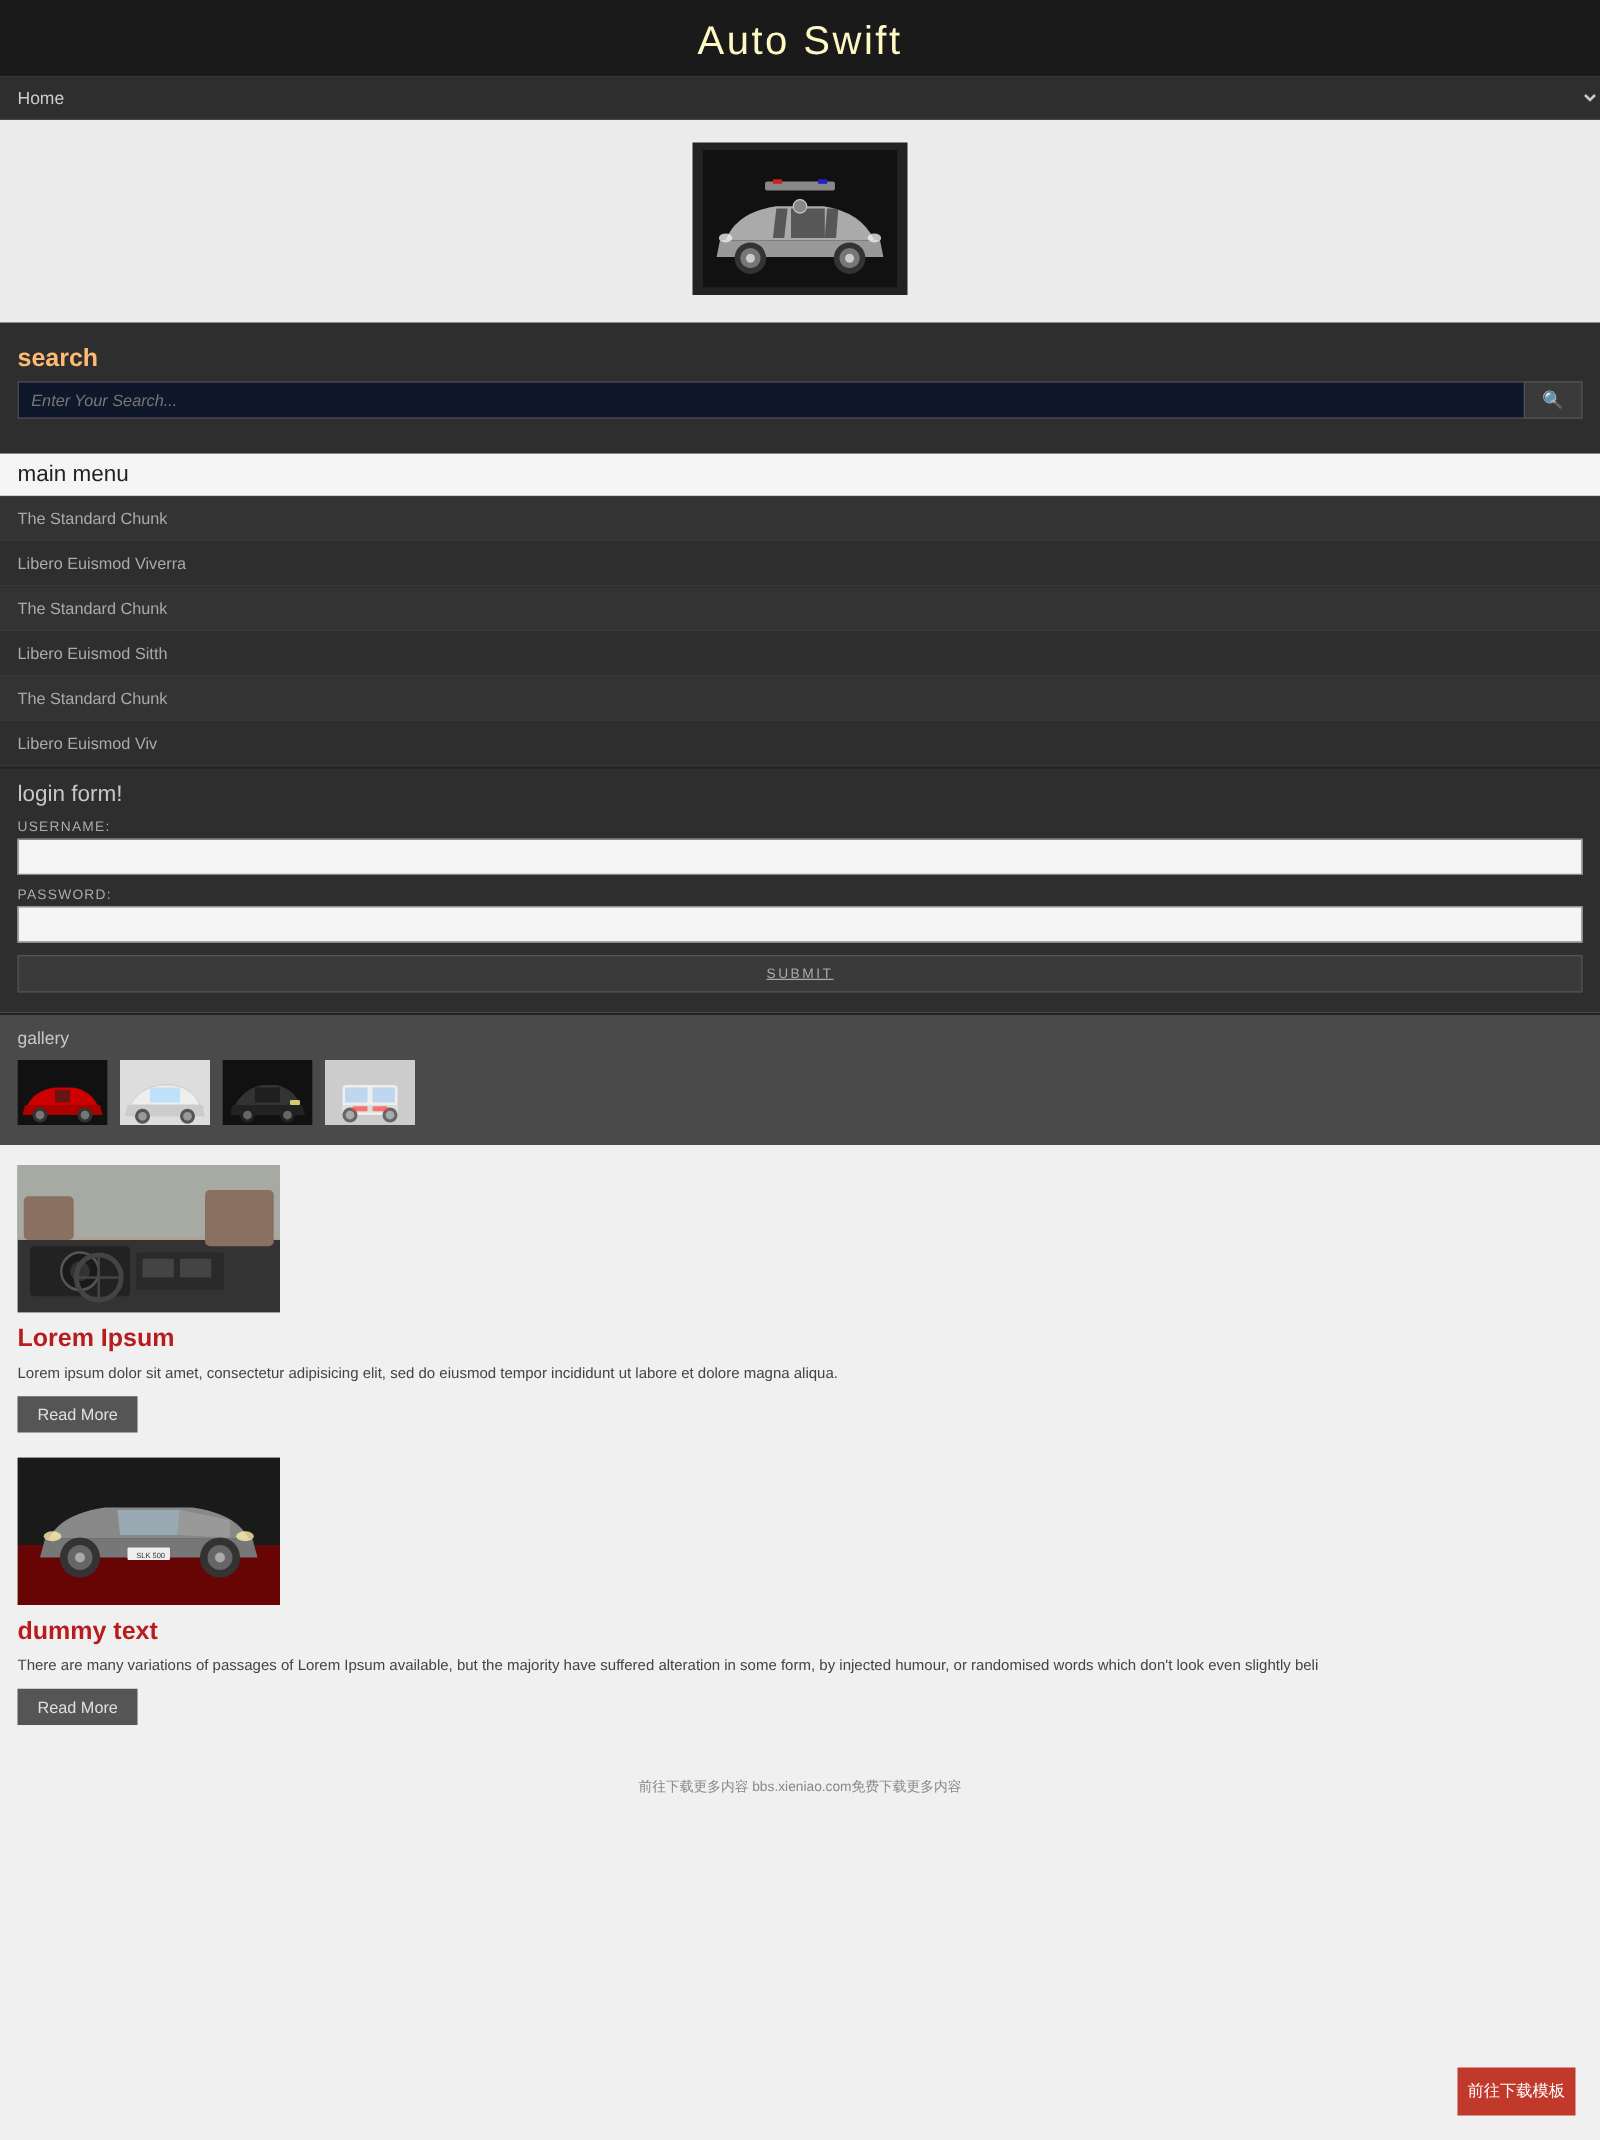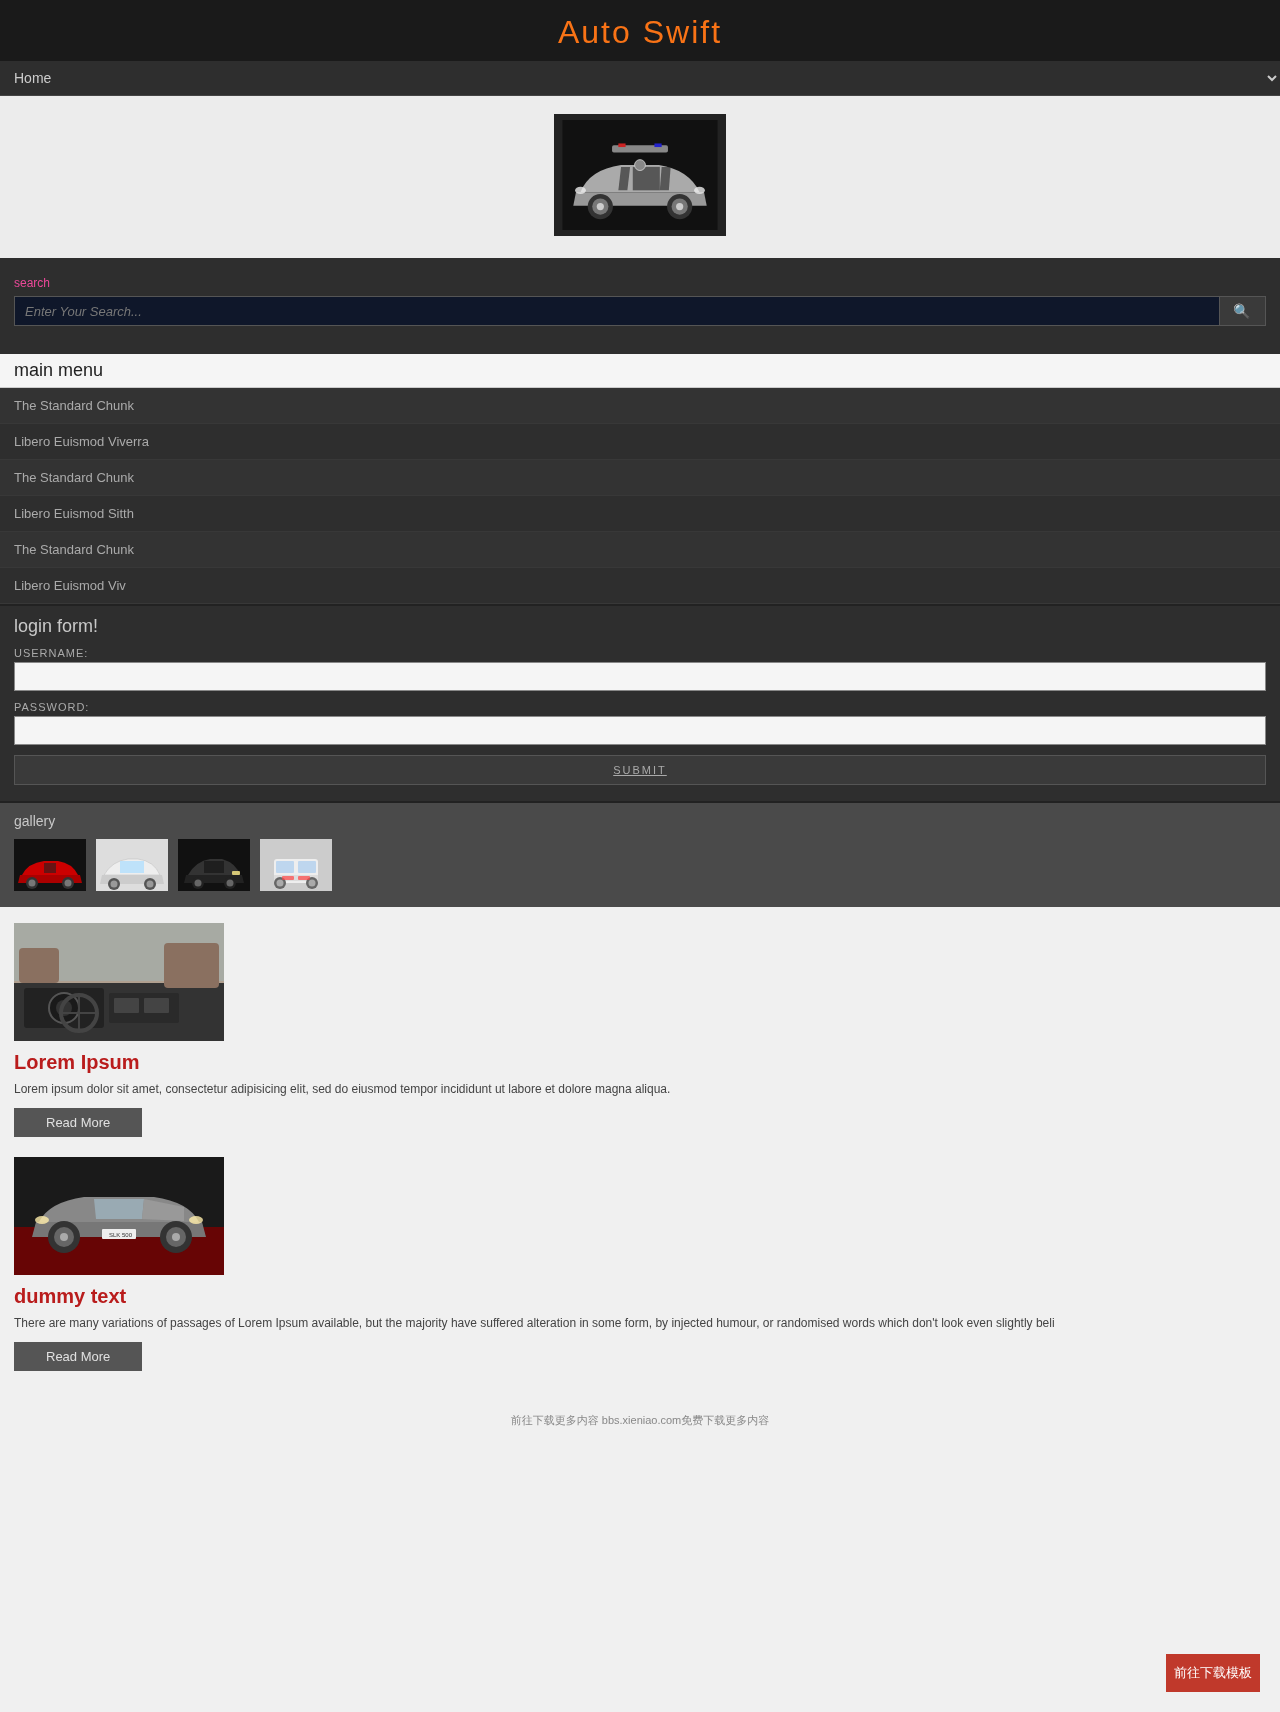--- a/index.html
+++ b/index.html
@@ -5,21 +5,21 @@
     * { margin: 0; padding: 0; box-sizing: border-box; }
     body { font-family: Arial, sans-serif; background: #f0f0f0; color: #ccc; }
 
     
     #site-header {
       background: #1a1a1a;
       text-align: center;
       padding: 14px 0 10px;
     }
     #site-title {
-      color: #f97316;
+      color: #fef9c3;
       font-size: 32px;
       font-weight: normal;
       letter-spacing: 2px;
     }
 
     
     #nav-bar {
       background: #2e2e2e;
       padding: 0;
     }
@@ -57,23 +57,23 @@
       width: 160px;
       height: 110px;
     }
 
     
     #sidebar {
       background: #2e2e2e;
       padding: 10px 14px 18px;
     }
     .sidebar-section-title {
-      color: #ec4899;
-      font-size: 12px;
-      font-weight: normal;
+      color: #fdba74;
+      font-size: 20px;
+      font-weight: bold;
       padding: 8px 0 6px;
     }
 
     
     #search-row {
       display: flex;
       gap: 0;
       margin-bottom: 10px;
     }
     #search-input {
@@ -217,21 +217,21 @@
     .article-text {
       color: #444;
       font-size: 12px;
       line-height: 1.5;
       margin-bottom: 10px;
     }
     .read-more-btn {
       background: #555;
       color: #e0e0e0;
       border: none;
-      padding: 7px 32px;
+      padding: 7px 16px;
       font-size: 13px;
       cursor: pointer;
     }
 
     
     #footer-watermark {
       background: #f0f0f0;
       padding: 6px 30px;
       font-size: 11px;
       color: #888;

